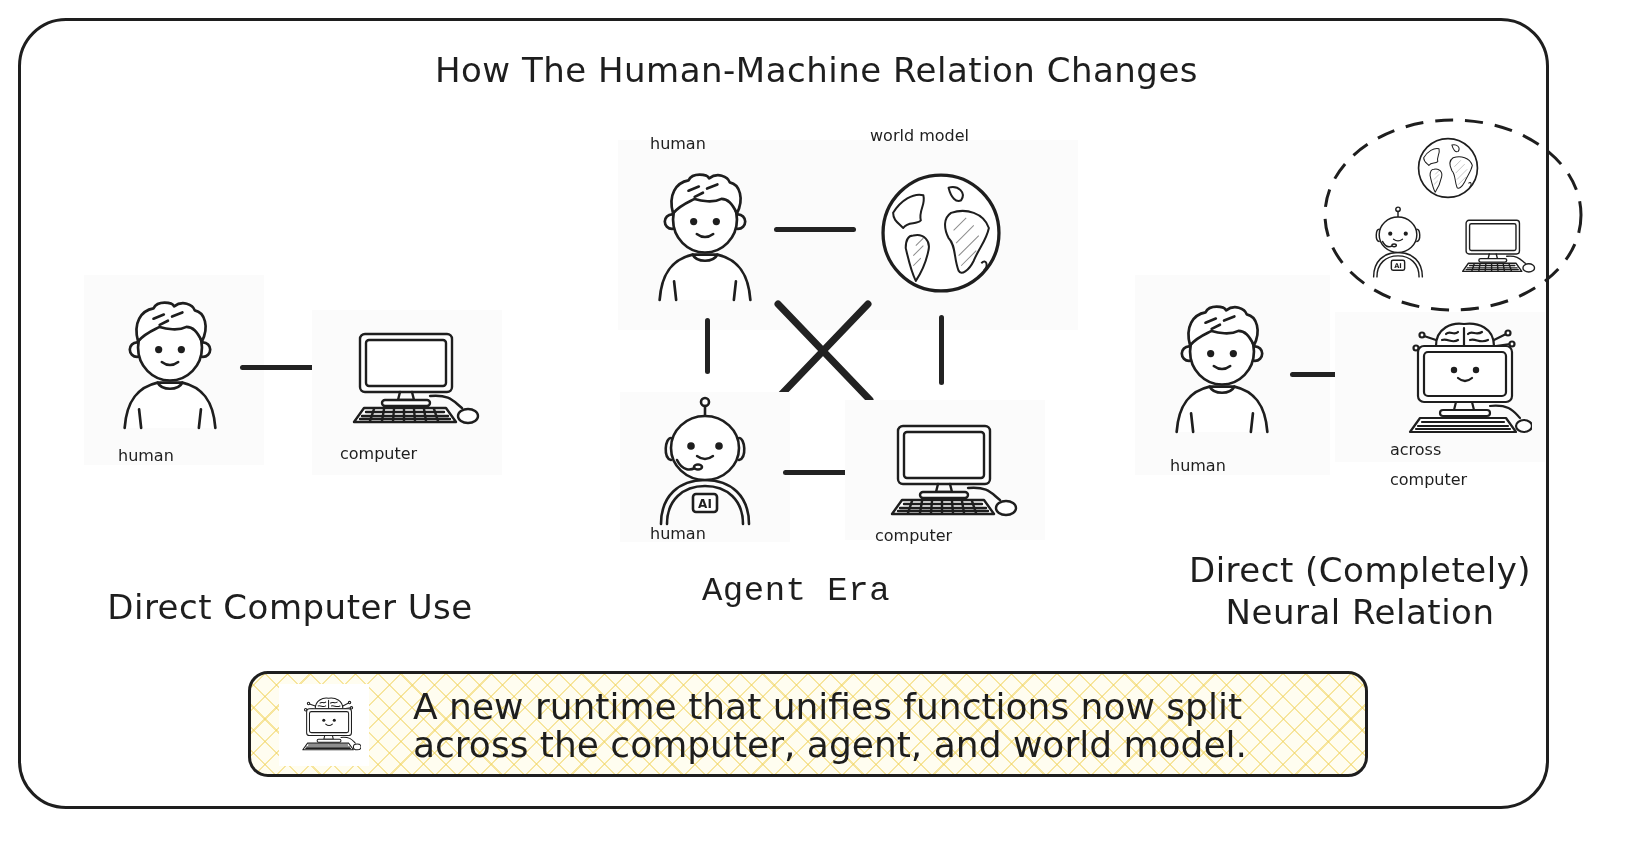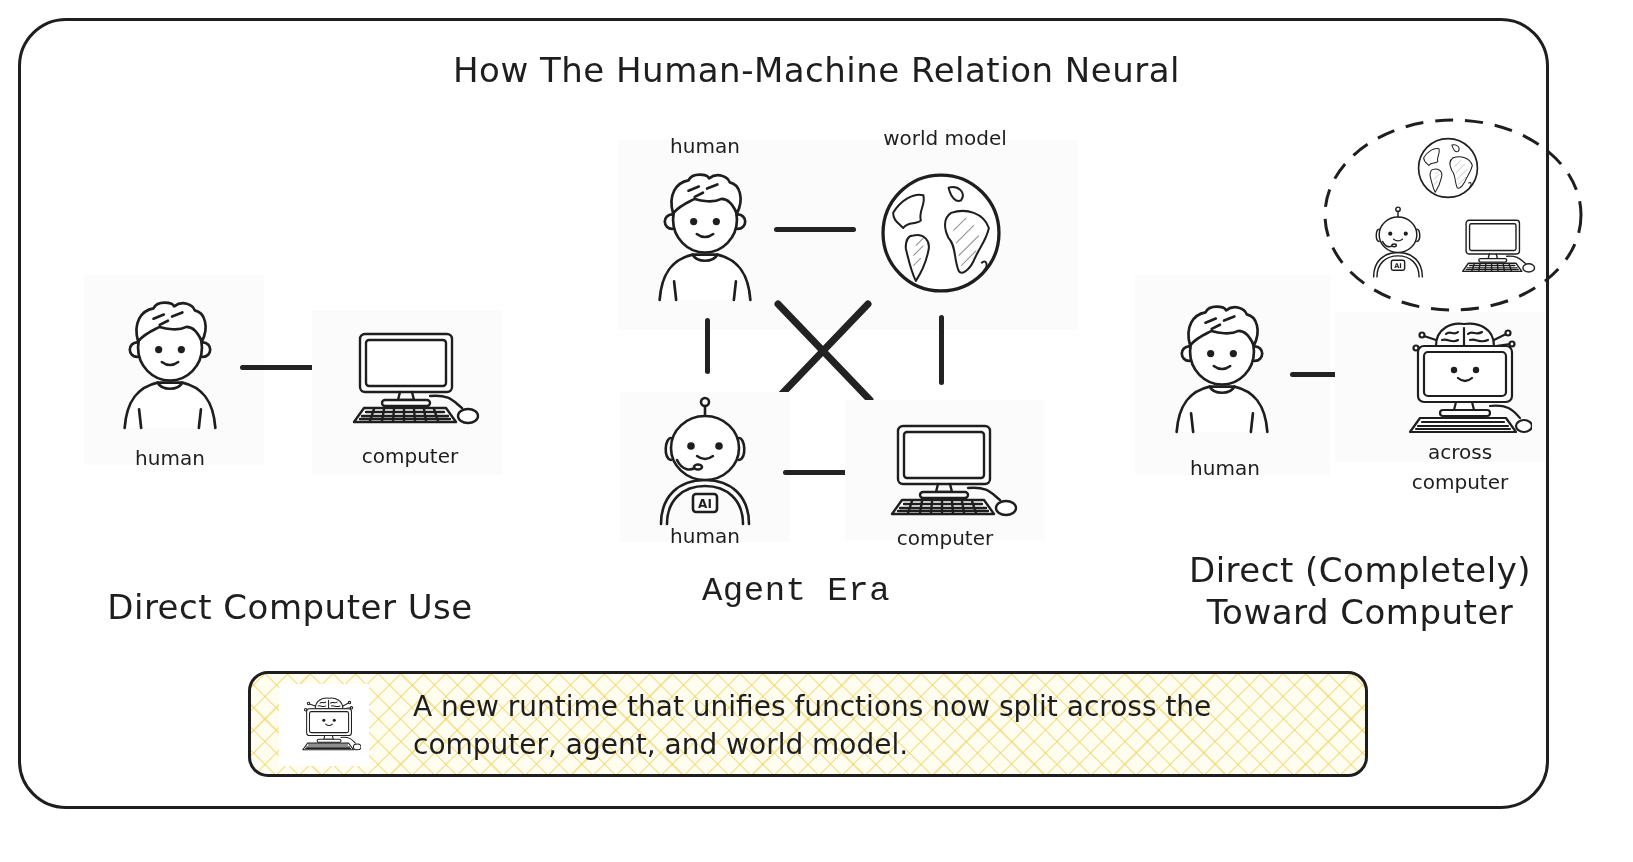--- a/index.html
+++ b/index.html
@@ -2,40 +2,40 @@
 <html><head>
 <meta charset="utf-8">
 <style>
   html, body { margin:0; padding:0; background:#ffffff; }
   body { width:1633px; height:862px; position:relative; overflow:hidden;
          font-family:"DejaVu Sans", sans-serif; color:#1e1e1e; }
   .frame { position:absolute; left:18px; top:18px; width:1531px; height:791px;
            border:3px solid #1e1e1e; border-radius:48px; background:#fff; box-sizing:border-box; }
   .title { position:absolute; left:0; width:1633px; top:50px; text-align:center;
            font-size:34px; letter-spacing:0.5px; }
-  .lbl { position:absolute; font-size:20px; text-align:center; white-space:nowrap; }
+  .lbl { position:absolute; font-size:16px; white-space:nowrap; }
   .section { position:absolute; font-size:34px; text-align:center; white-space:nowrap; letter-spacing:0.5px; }
   .tile { position:absolute; background:#fbfbfb; }
   .ico { position:absolute; }
   .bar { position:absolute; background:#222; border-radius:3px; }
   .callout { position:absolute; left:248px; top:671px; width:1120px; height:106px;
              border:3px solid #1e1e1e; border-radius:20px; box-sizing:border-box; overflow:hidden;
              background-color:#fffdf0;
              background-image:
                repeating-linear-gradient(45deg, rgba(240,210,90,0.55) 0 1.5px, transparent 1.5px 16px),
                repeating-linear-gradient(-45deg, rgba(240,210,90,0.55) 0 1.5px, transparent 1.5px 16px); }
   .callout-icon-box { position:absolute; left:28px; top:10px; width:90px; height:82px; background:#fff; }
-  .callout-text { position:absolute; left:162px; top:14px; font-size:28px; line-height:38px; width:920px; }
+  .callout-text { position:absolute; left:162px; top:14px; font-size:36px; line-height:38px; width:920px; }
 </style>
 </head>
 <body>
 
 <div class="frame"></div>
 
-<div class="title">How The Human-Machine Relation Neural</div>
+<div class="title">How The Human-Machine Relation Changes</div>
 
 <svg width="0" height="0" style="position:absolute">
   <defs>
     <symbol id="sym-human" viewBox="0 0 100 130">
       <g fill="none" stroke="#1e1e1e" stroke-width="2.6" stroke-linecap="round" stroke-linejoin="round">
         <path d="M6 128 C8 100 20 88 38 84 L62 84 C80 88 92 100 94 128" fill="#fff"></path>
         <path d="M38 84 C42 92 58 92 62 84"></path>
         <path d="M20 110 L22 128 M80 110 L78 128"></path>
         <circle cx="18" cy="52" r="7" fill="#fff"></circle>
         <circle cx="82" cy="52" r="7" fill="#fff"></circle>
@@ -193,21 +193,21 @@
   <div class="bar" style="left:1290px;top:372px;width:82px;height:5px;"></div>
 
   <div class="tile" style="left:1335px;top:312px;width:210px;height:150px;"></div>
   <svg class="ico" style="left:1402px;top:320px;width:130px;height:120px;">
       <use href="#sym-neural"></use>
     </svg>
   <div class="lbl" style="left:1390px;top:440px;width:140px;">across</div>
   <div class="lbl" style="left:1390px;top:470px;width:140px;">computer</div>
 
   <div class="section" style="left:1160px;top:550px;width:400px;">Direct (Completely)</div>
-  <div class="section" style="left:1160px;top:592px;width:400px;">Toward Computer</div>
+  <div class="section" style="left:1160px;top:592px;width:400px;">Neural Relation</div>
 </div>
 
 <div class="callout">
   <div class="callout-icon-box">
     <svg style="position:absolute;left:20px;top:12px;width:62px;height:58px;">
         <use href="#sym-neural"></use>
       </svg>
   </div>
   <div class="callout-text">A new runtime that unifies functions now split across the computer, agent, and world model.</div>
 </div>

